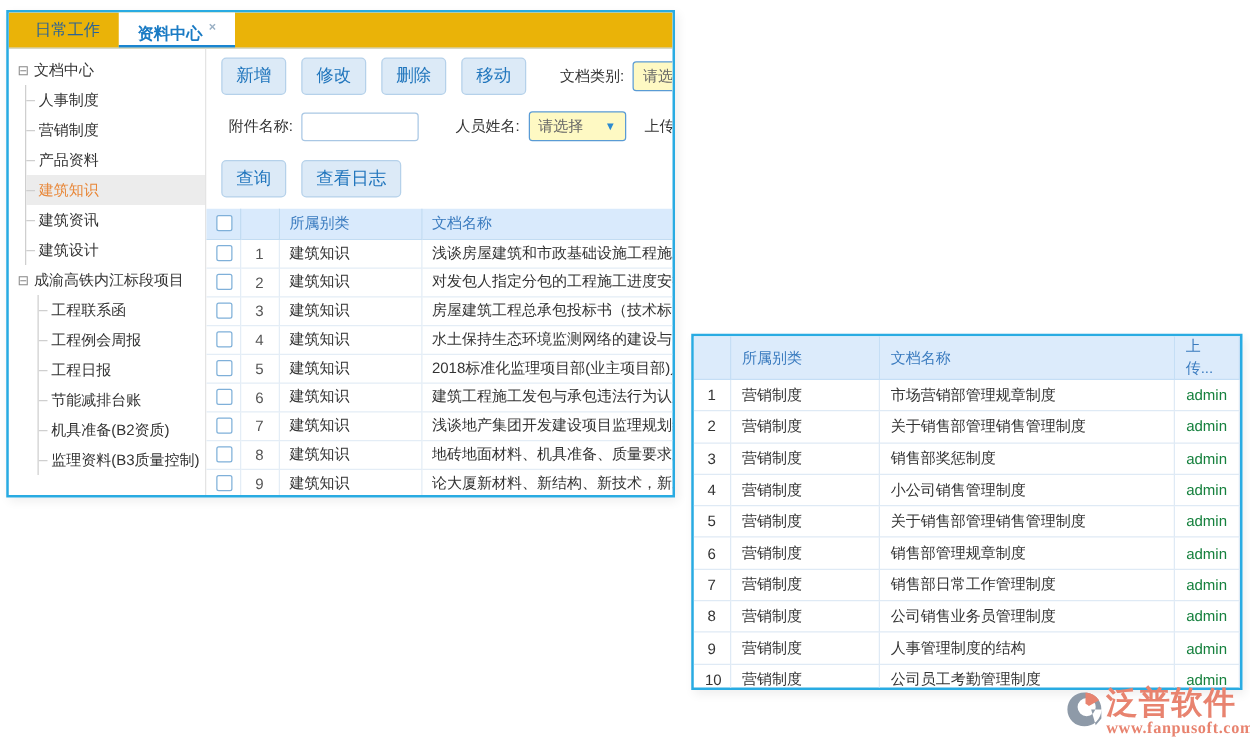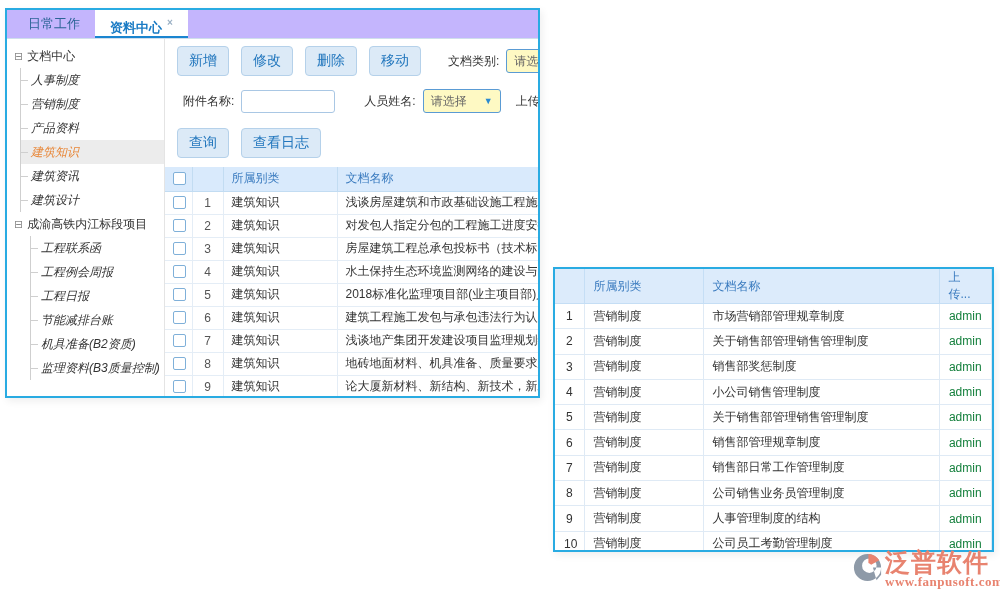--- a/index.html
+++ b/index.html
@@ -3,35 +3,35 @@
 <meta charset="utf-8">
 <style>
   * { box-sizing: border-box; margin: 0; padding: 0; }
   html,body { width:1000px; height:600px; background:#ffffff; overflow:hidden;
     font-family:"Liberation Sans","DejaVu Sans",sans-serif; }
 
   
   .win-left { position:absolute; left:5px; top:8px; width:535px; height:390px;
     border:2px solid #29abe2; background:#fff; overflow:hidden;
     display:flex; flex-direction:column; box-shadow:2px 3px 8px rgba(0,0,0,.07); }
-  .tabbar { height:29px; flex:none; background:#c4b5fd; display:flex;
+  .tabbar { height:29px; flex:none; background:#eab308; display:flex;
     padding-left:6px; border-bottom:1px solid #cfdeec; align-items:flex-end; }
   .tab { height:28px; line-height:28px; padding:0 15px; font-size:13px;
     color:#2c6496; cursor:pointer; white-space:nowrap; }
   .tab.active { background:#fff; color:#1a7bc4; font-weight:bold;
     border-bottom:2px solid #1a85d0; height:29px; line-height:27px; }
   .tab-close { font-size:10px; color:#9ab0c4; margin-left:5px; vertical-align:6px; }
 
   .win-body { flex:1; display:flex; min-height:0; }
   .sidebar { width:158px; flex:none; border-right:1px solid #e4e4e4;
     padding-top:5px; font-size:12px; color:#333; overflow:hidden; }
   .tree-root { display:flex; align-items:center; height:24px; padding-left:7px;
     white-space:nowrap; cursor:pointer; }
   .tree-icon { color:#8a8a8a; font-size:11px; margin-right:4px; flex:none; }
-  .tree-children { list-style:none; margin-left:13px; border-left:1px solid #cfcfcf;font-style:italic; }
+  .tree-children { list-style:none; margin-left:13px; border-left:1px solid #cfcfcf; }
   .tree-children li { height:24px; line-height:24px; padding-left:10px;
     position:relative; white-space:nowrap; cursor:pointer; }
   .tree-children li::before { content:""; position:absolute; left:0; top:12px;
     width:7px; height:1px; background:#cfcfcf; }
   .tree-children.g2 { margin-left:23px; }
   .tree-children li.selected { background:#ececec; color:#e8883a; }
 
   .main { flex:1; min-width:0; overflow:hidden; font-size:12px; color:#333; }
   .row1 { display:flex; align-items:center; margin:7px 0 0 12px; white-space:nowrap; }
   .row2 { display:flex; align-items:center; margin:13px 0 0 18px; white-space:nowrap; }

